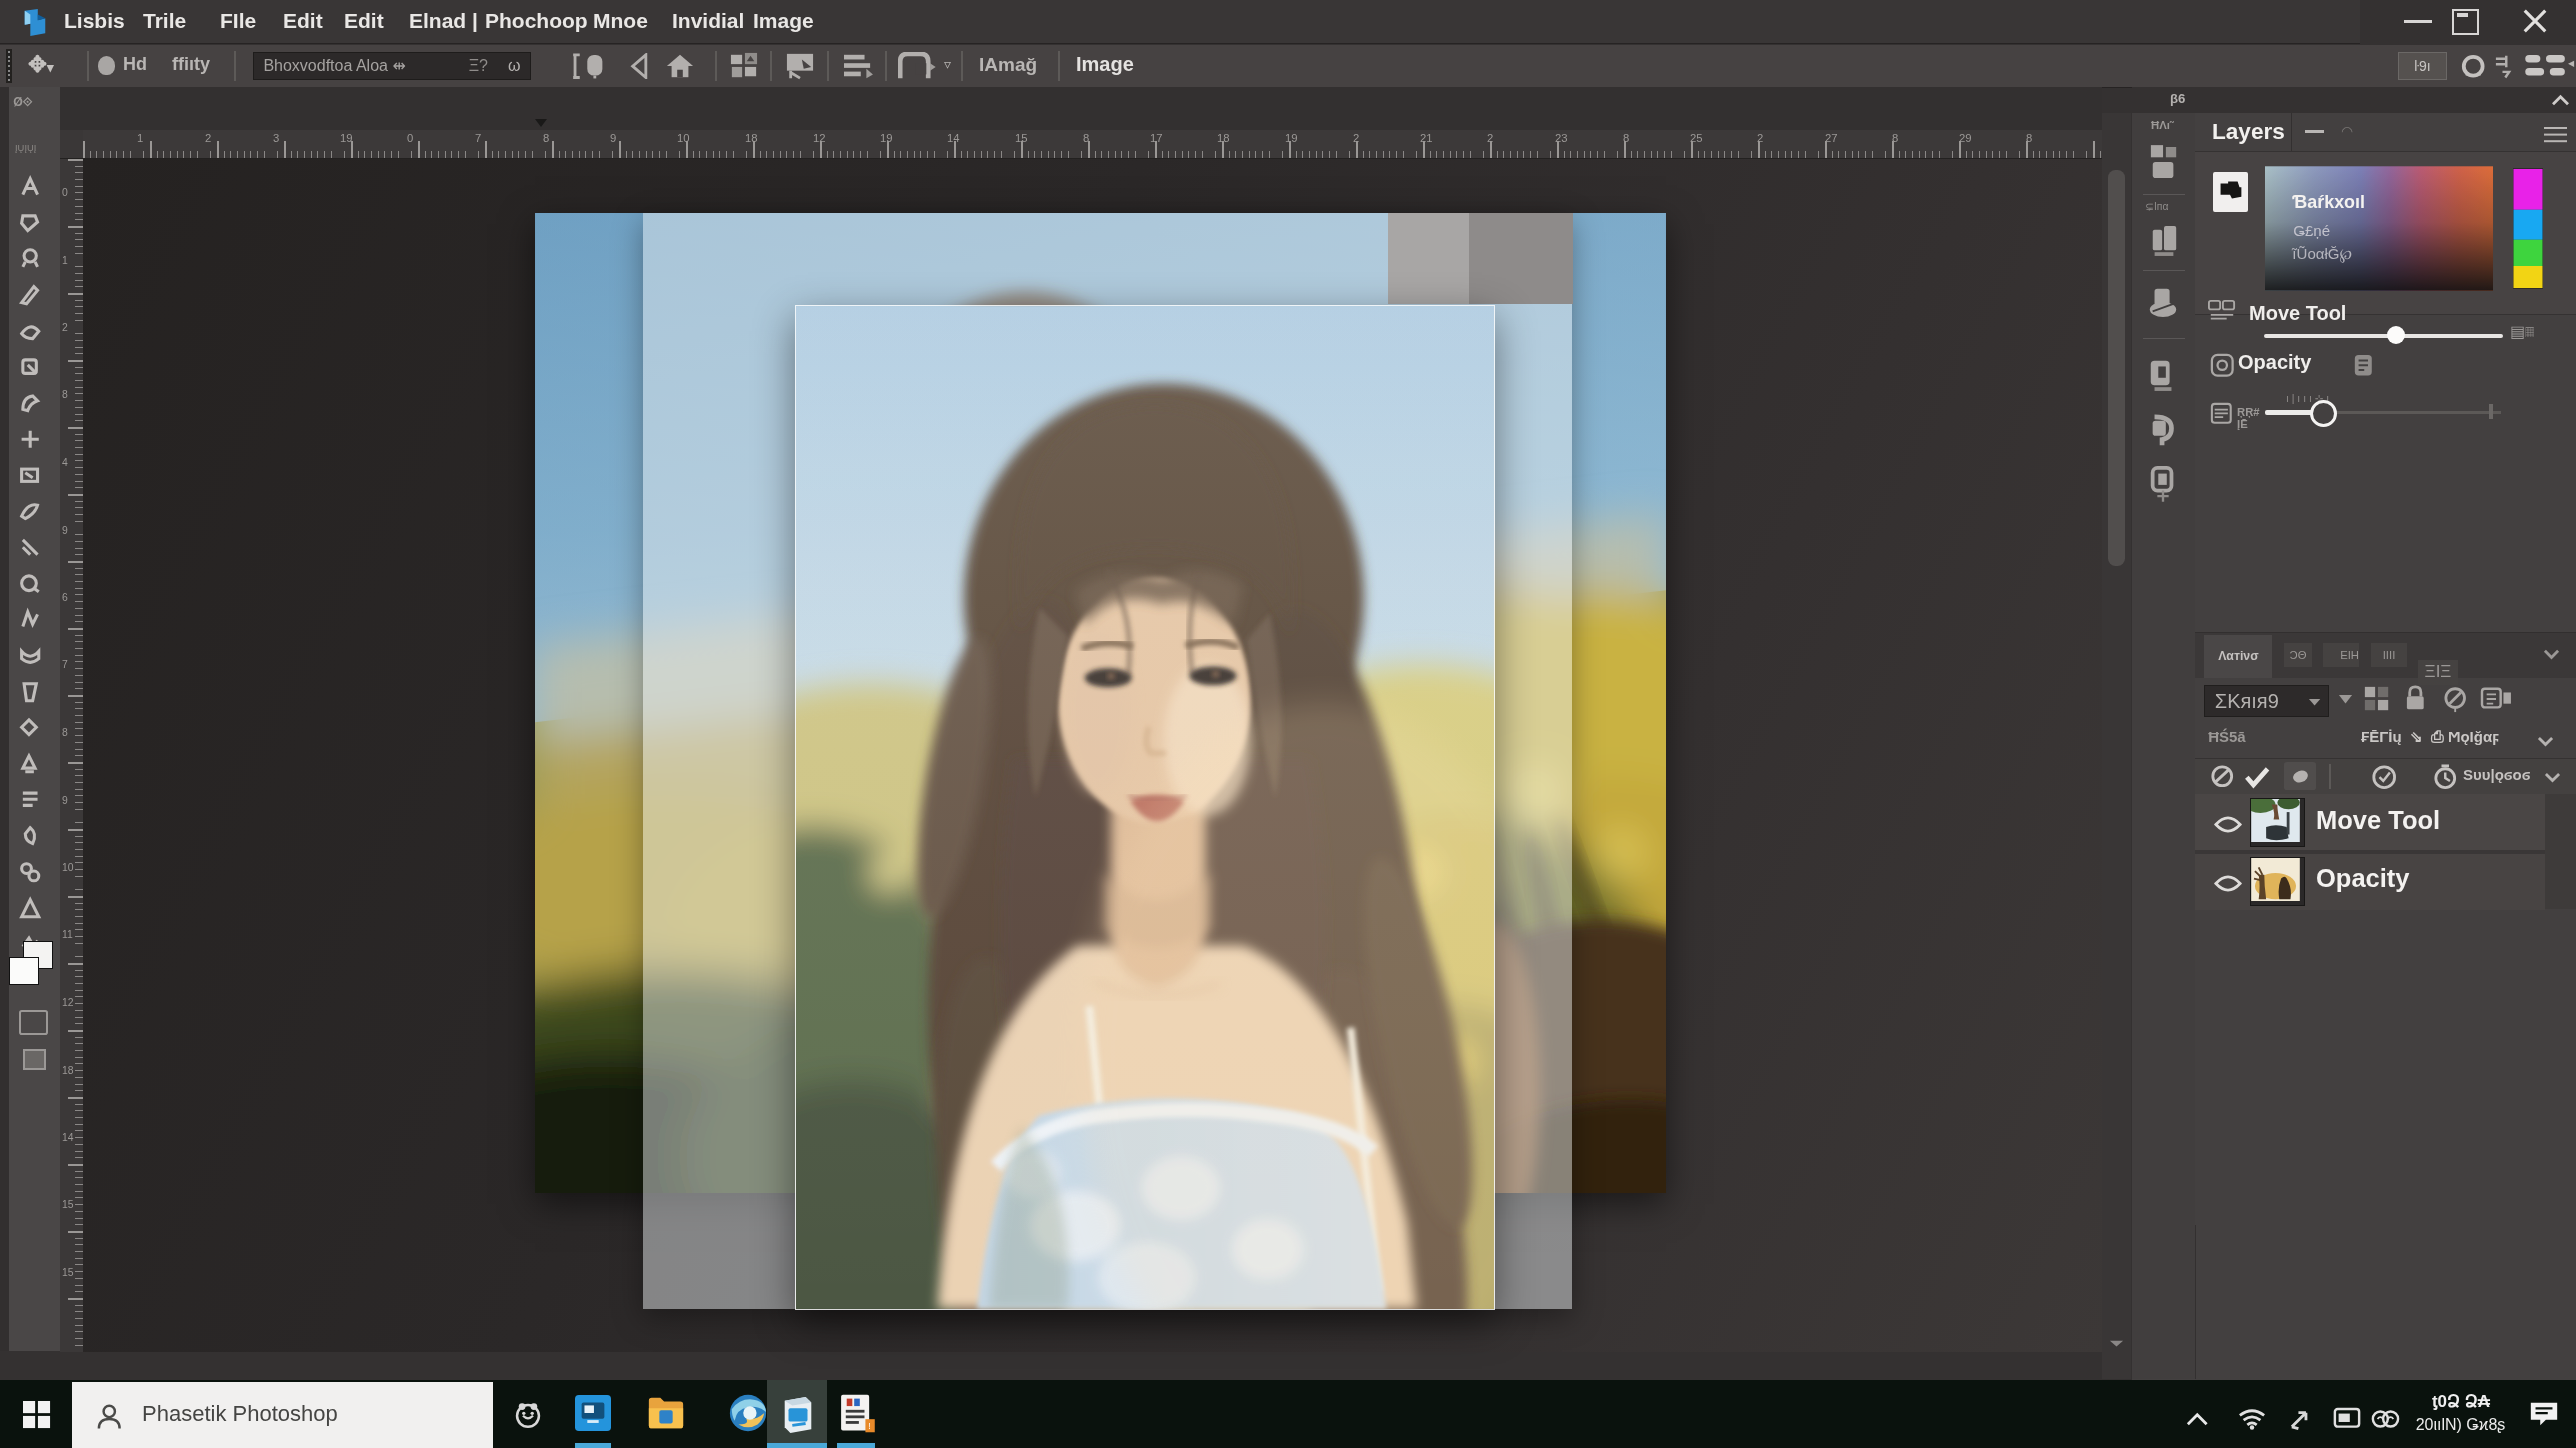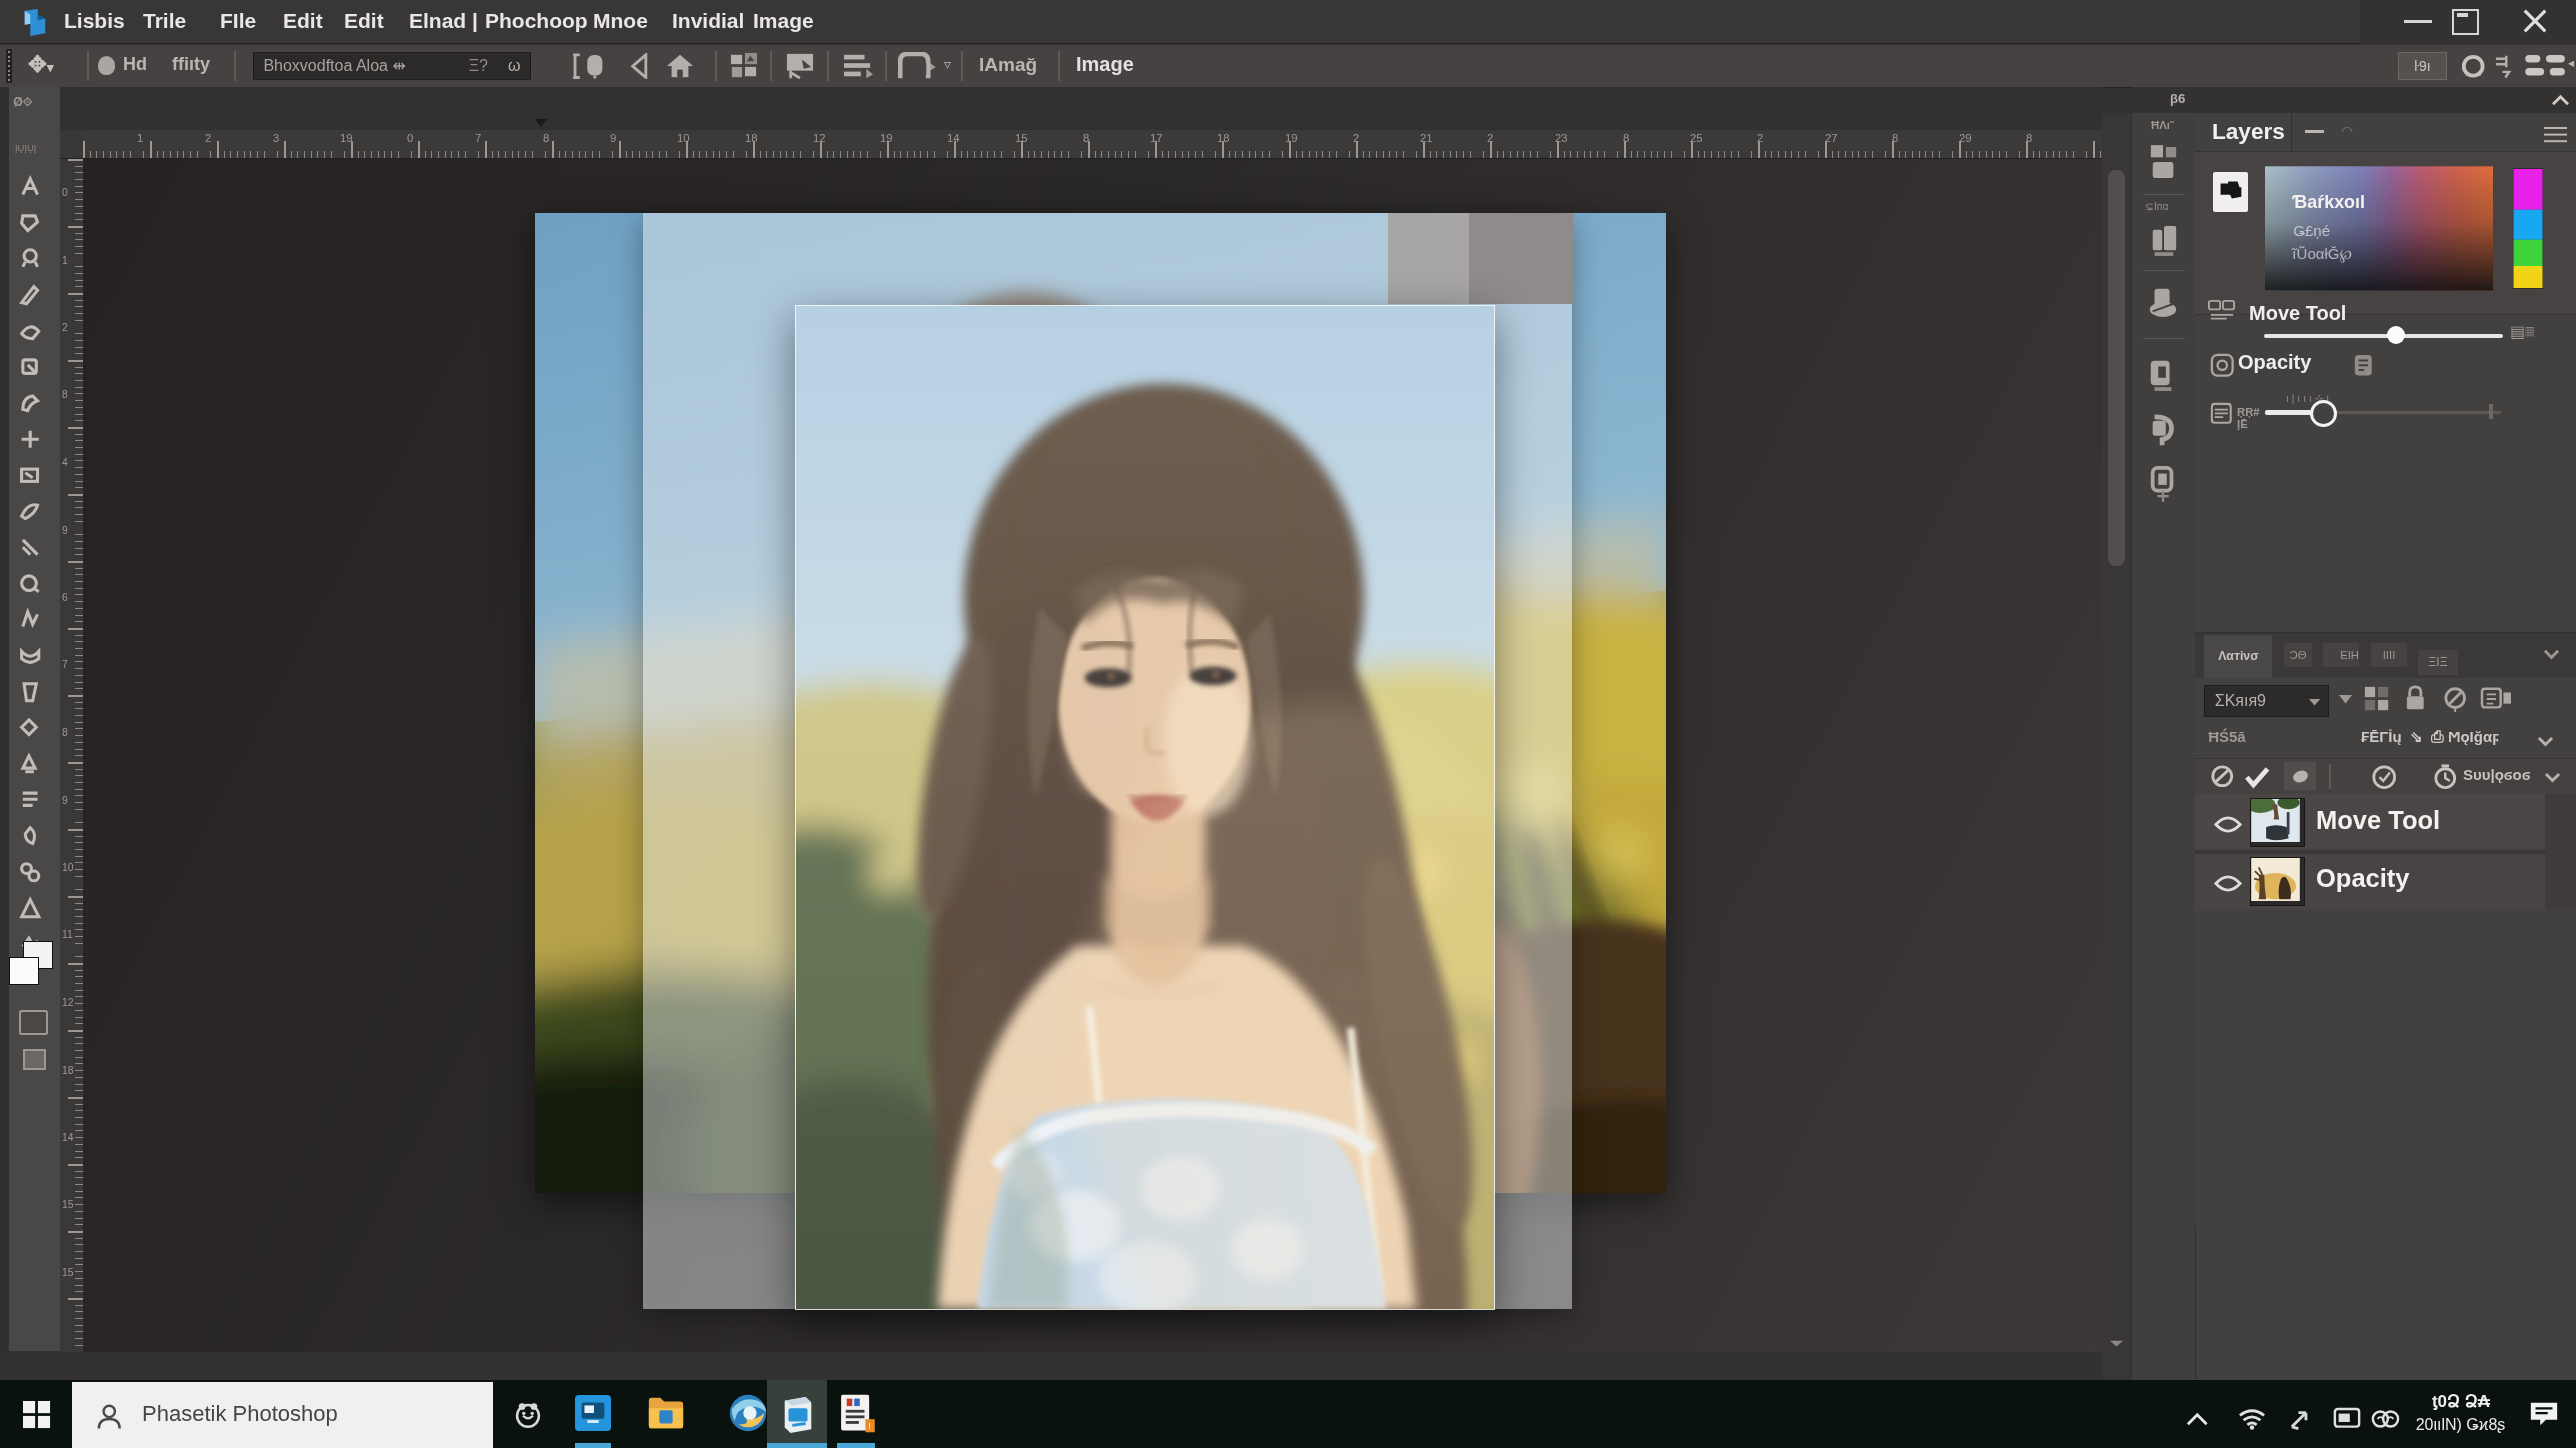--- a/index.html
+++ b/index.html
@@ -565,26 +565,26 @@
     <span class="abs" style="left:91px;top:279px;color:#8f8c8a;font-size:10.4px">ı | ı ı ı ⊹ ı</span>
     <div class="abs" style="left:70px;top:298px;width:236px;height:2.8px;background:#5c5957"></div>
     <div class="abs" style="left:70px;top:297px;width:66px;height:4.7px;background:#ecebe9;border-radius:1.9px"></div>
     <div class="abs" style="left:115px;top:287px;width:21px;height:21px;border:3.8px solid #f4f3f2;border-radius:50%;background:#434040"></div>
     <div class="abs" style="left:294px;top:291px;width:3.8px;height:15px;background:#6b6866"></div>
     <div class="abs" style="left:0;top:519px;width:381px;height:45px;background:#3b3838;border-top:0.9px solid #322f2f">
       <div class="abs" style="left:9.4px;top:1.9px;width:68px;height:43px;background:#4a4747;color:#c5c2c0;font-size:12.3px;font-weight:bold;text-align:center;line-height:42px">Λαтіνσ</div>
       <div class="abs" style="left:89px;top:9.4px;width:28px;height:24.5px;background:#454241;color:#9b9896;font-size:11.3px;text-align:center;line-height:24.5px">ϽΘ</div>
       <div class="abs" style="left:128px;top:9.4px;width:36px;height:24.5px;background:#454241;color:#9b9896;font-size:11.3px;text-align:right;line-height:24.5px">ΕΙΗ</div>
       <div class="abs" style="left:176px;top:9.4px;width:36px;height:24.5px;background:#454241;color:#9b9896;font-size:11.3px;text-align:center;line-height:24.5px">ΙΙΙΙ</div>
-      <div class="abs" style="left:223px;top:17px;width:40px;height:24.5px;background:#454241;color:#9b9896;font-size:12px;text-align:center;line-height:24.5px">ΞΙΞ</div>
+      <div class="abs" style="left:223px;top:27px;width:40px;height:24.5px;background:#454241;color:#9b9896;font-size:17px;text-align:center;line-height:24.5px">ΞΙΞ</div>
       <svg class="abs" style="left:347px;top:15px" width="19" height="13.2" viewBox="0 0 20 14">
             <path d="M3 3 L10 10 L17 3" fill="none" stroke="#9b9896" stroke-width="3"></path>
           </svg>
     </div>
-    <div class="abs" style="left:9.4px;top:572px;width:123px;height:30px;background:#2d2a2a;border:0.9px solid #201e1d;color:#b5b2b0;font-size:16px;line-height:30px"><span style="margin-left:9.4px">ƩΚяıя9</span><svg style="position:absolute;right:7.5px;top:11.3px" width="13.2" height="8.5" viewBox="0 0 14 9">
+    <div class="abs" style="left:9.4px;top:572px;width:123px;height:30px;background:#2d2a2a;border:0.9px solid #201e1d;color:#b5b2b0;font-size:20px;line-height:30px"><span style="margin-left:9.4px">ƩΚяıя9</span><svg style="position:absolute;right:7.5px;top:11.3px" width="13.2" height="8.5" viewBox="0 0 14 9">
             <path d="M1 1 L7 8 L13 1" fill="#9b9896"></path>
           </svg></div>
     <svg class="abs" style="left:143px;top:581px" width="15" height="11.3" viewBox="0 0 16 12">
           <path d="M1 1 L8 10 L15 1" fill="#9b9896"></path>
         </svg>
     <svg class="abs" style="left:168px;top:572px" width="28" height="28" viewBox="0 0 30 30">
           <rect x="2" y="2" width="11" height="11" fill="#aaa7a5"></rect>
           <rect x="16" y="2" width="11" height="11" fill="#706d6b"></rect>
           <rect x="2" y="16" width="11" height="11" fill="#706d6b"></rect>
           <rect x="16" y="16" width="11" height="11" fill="#aaa7a5"></rect>

